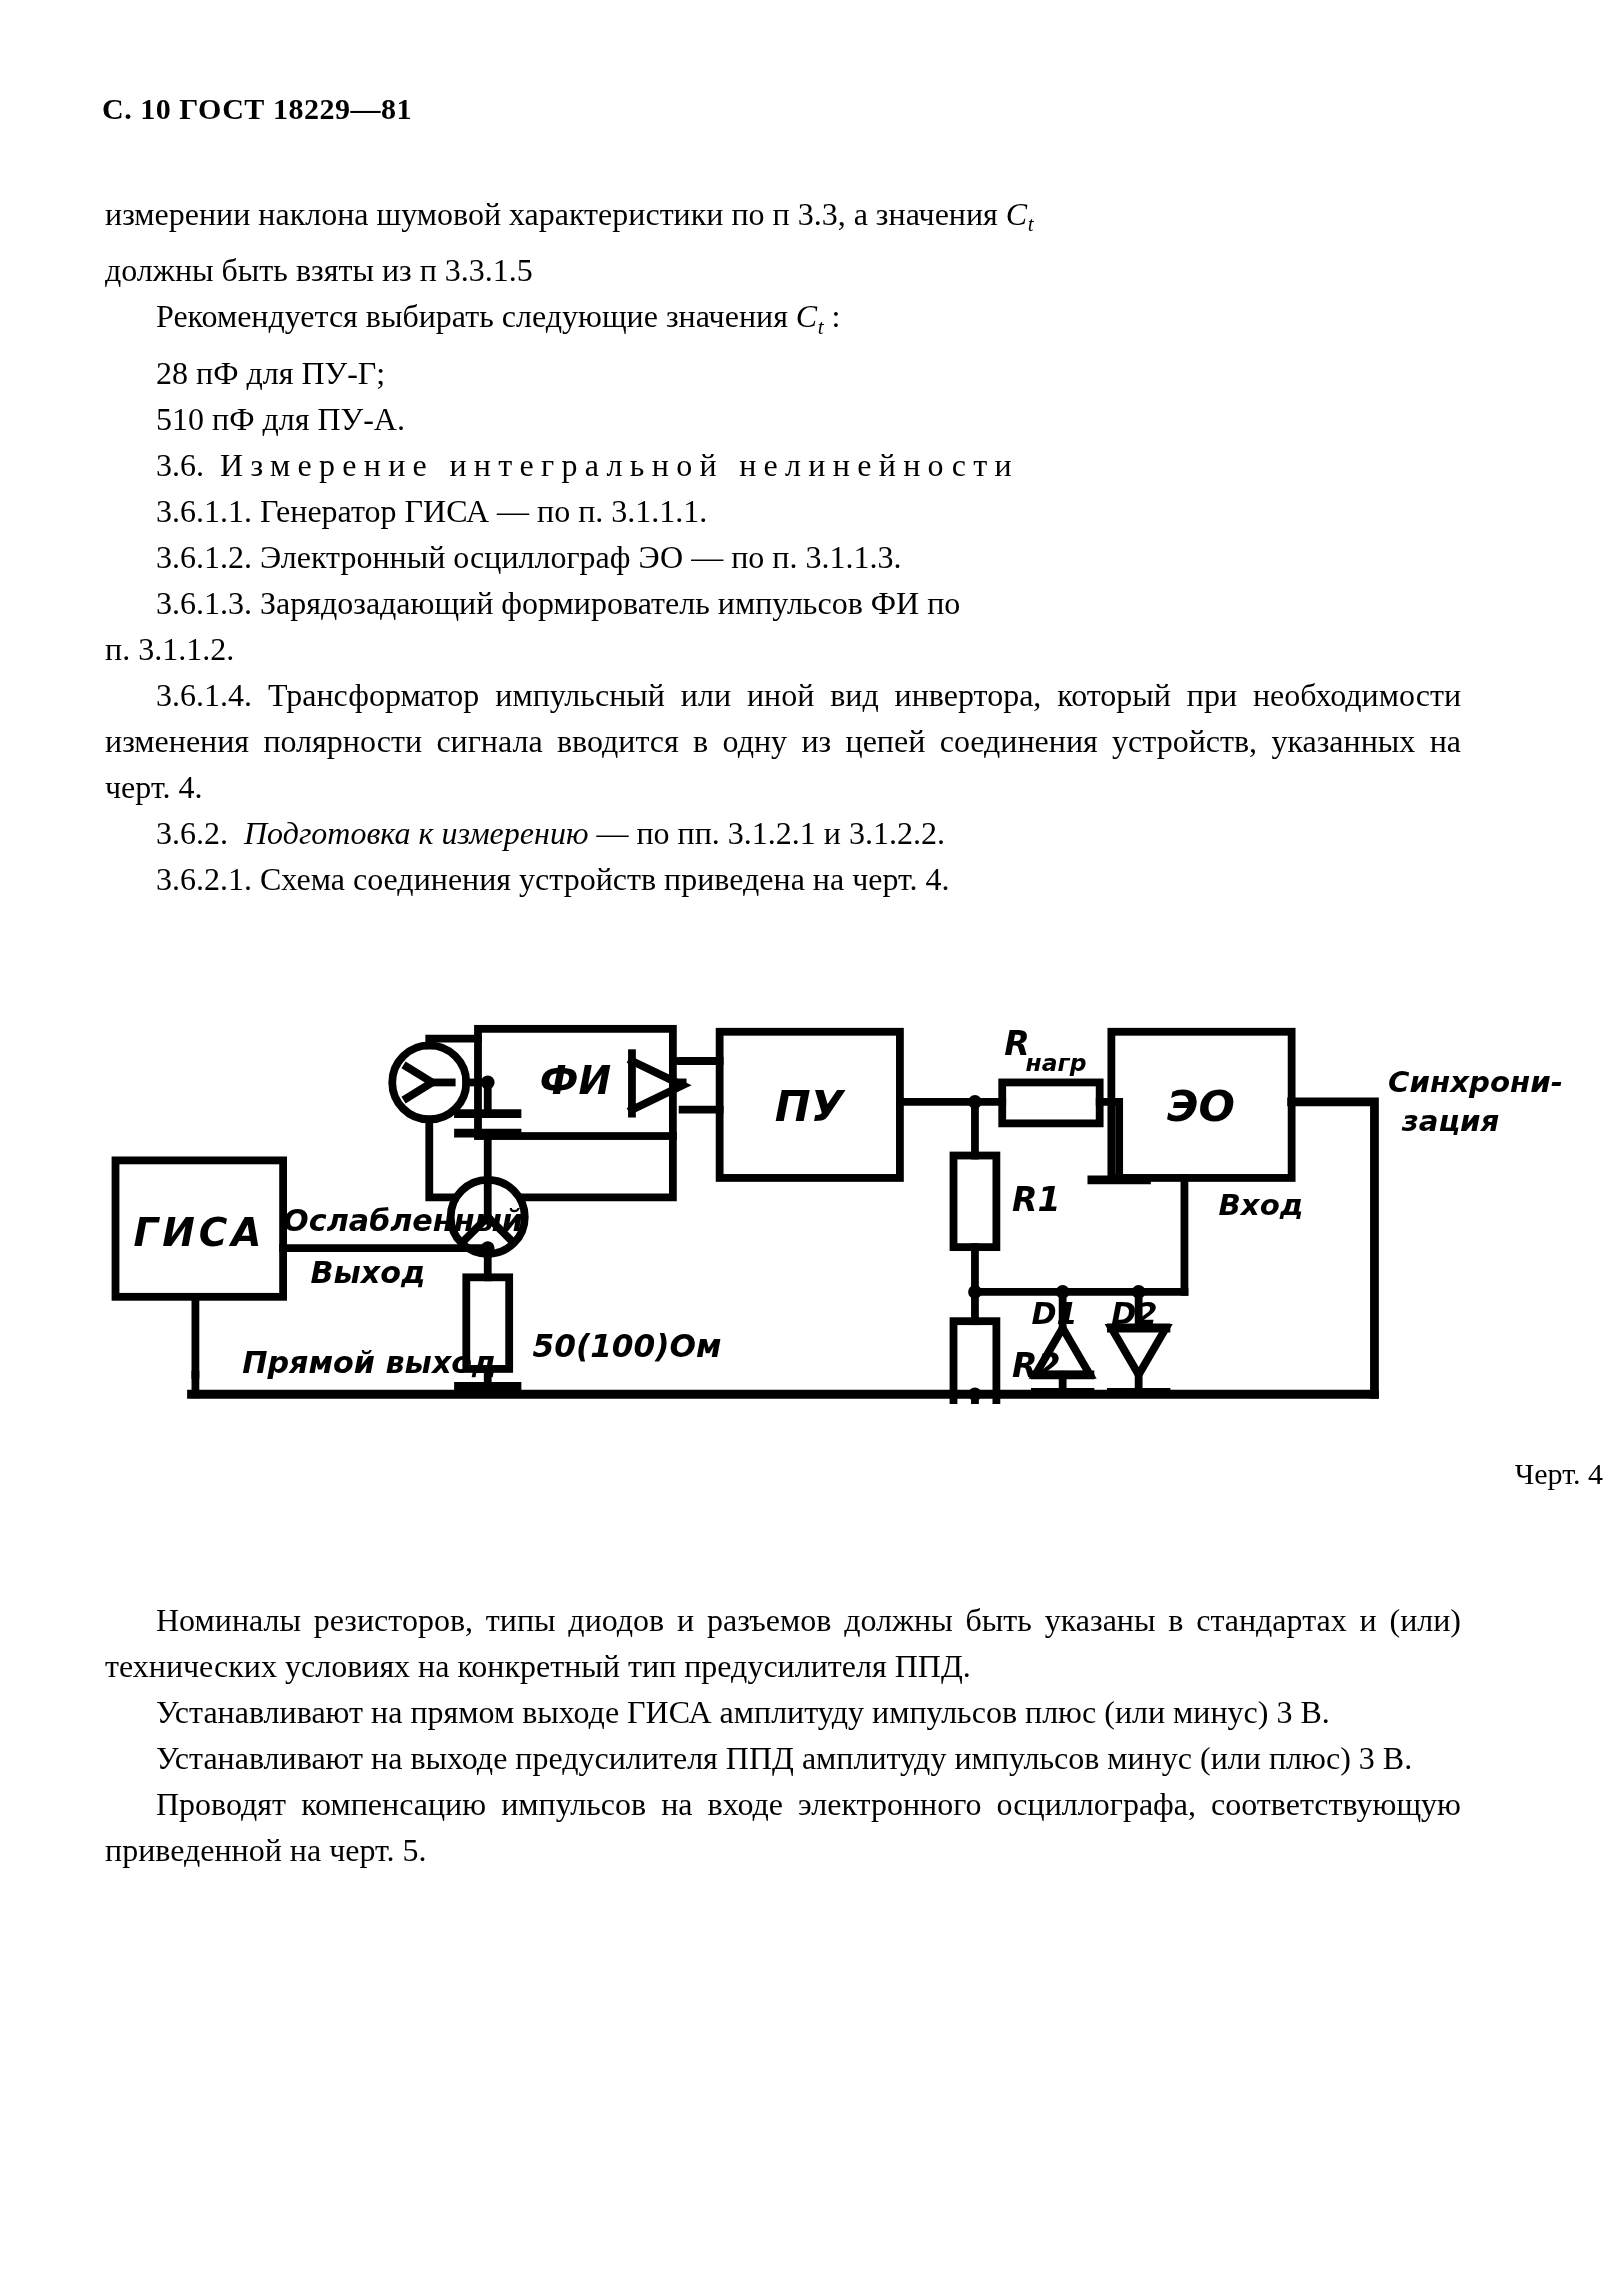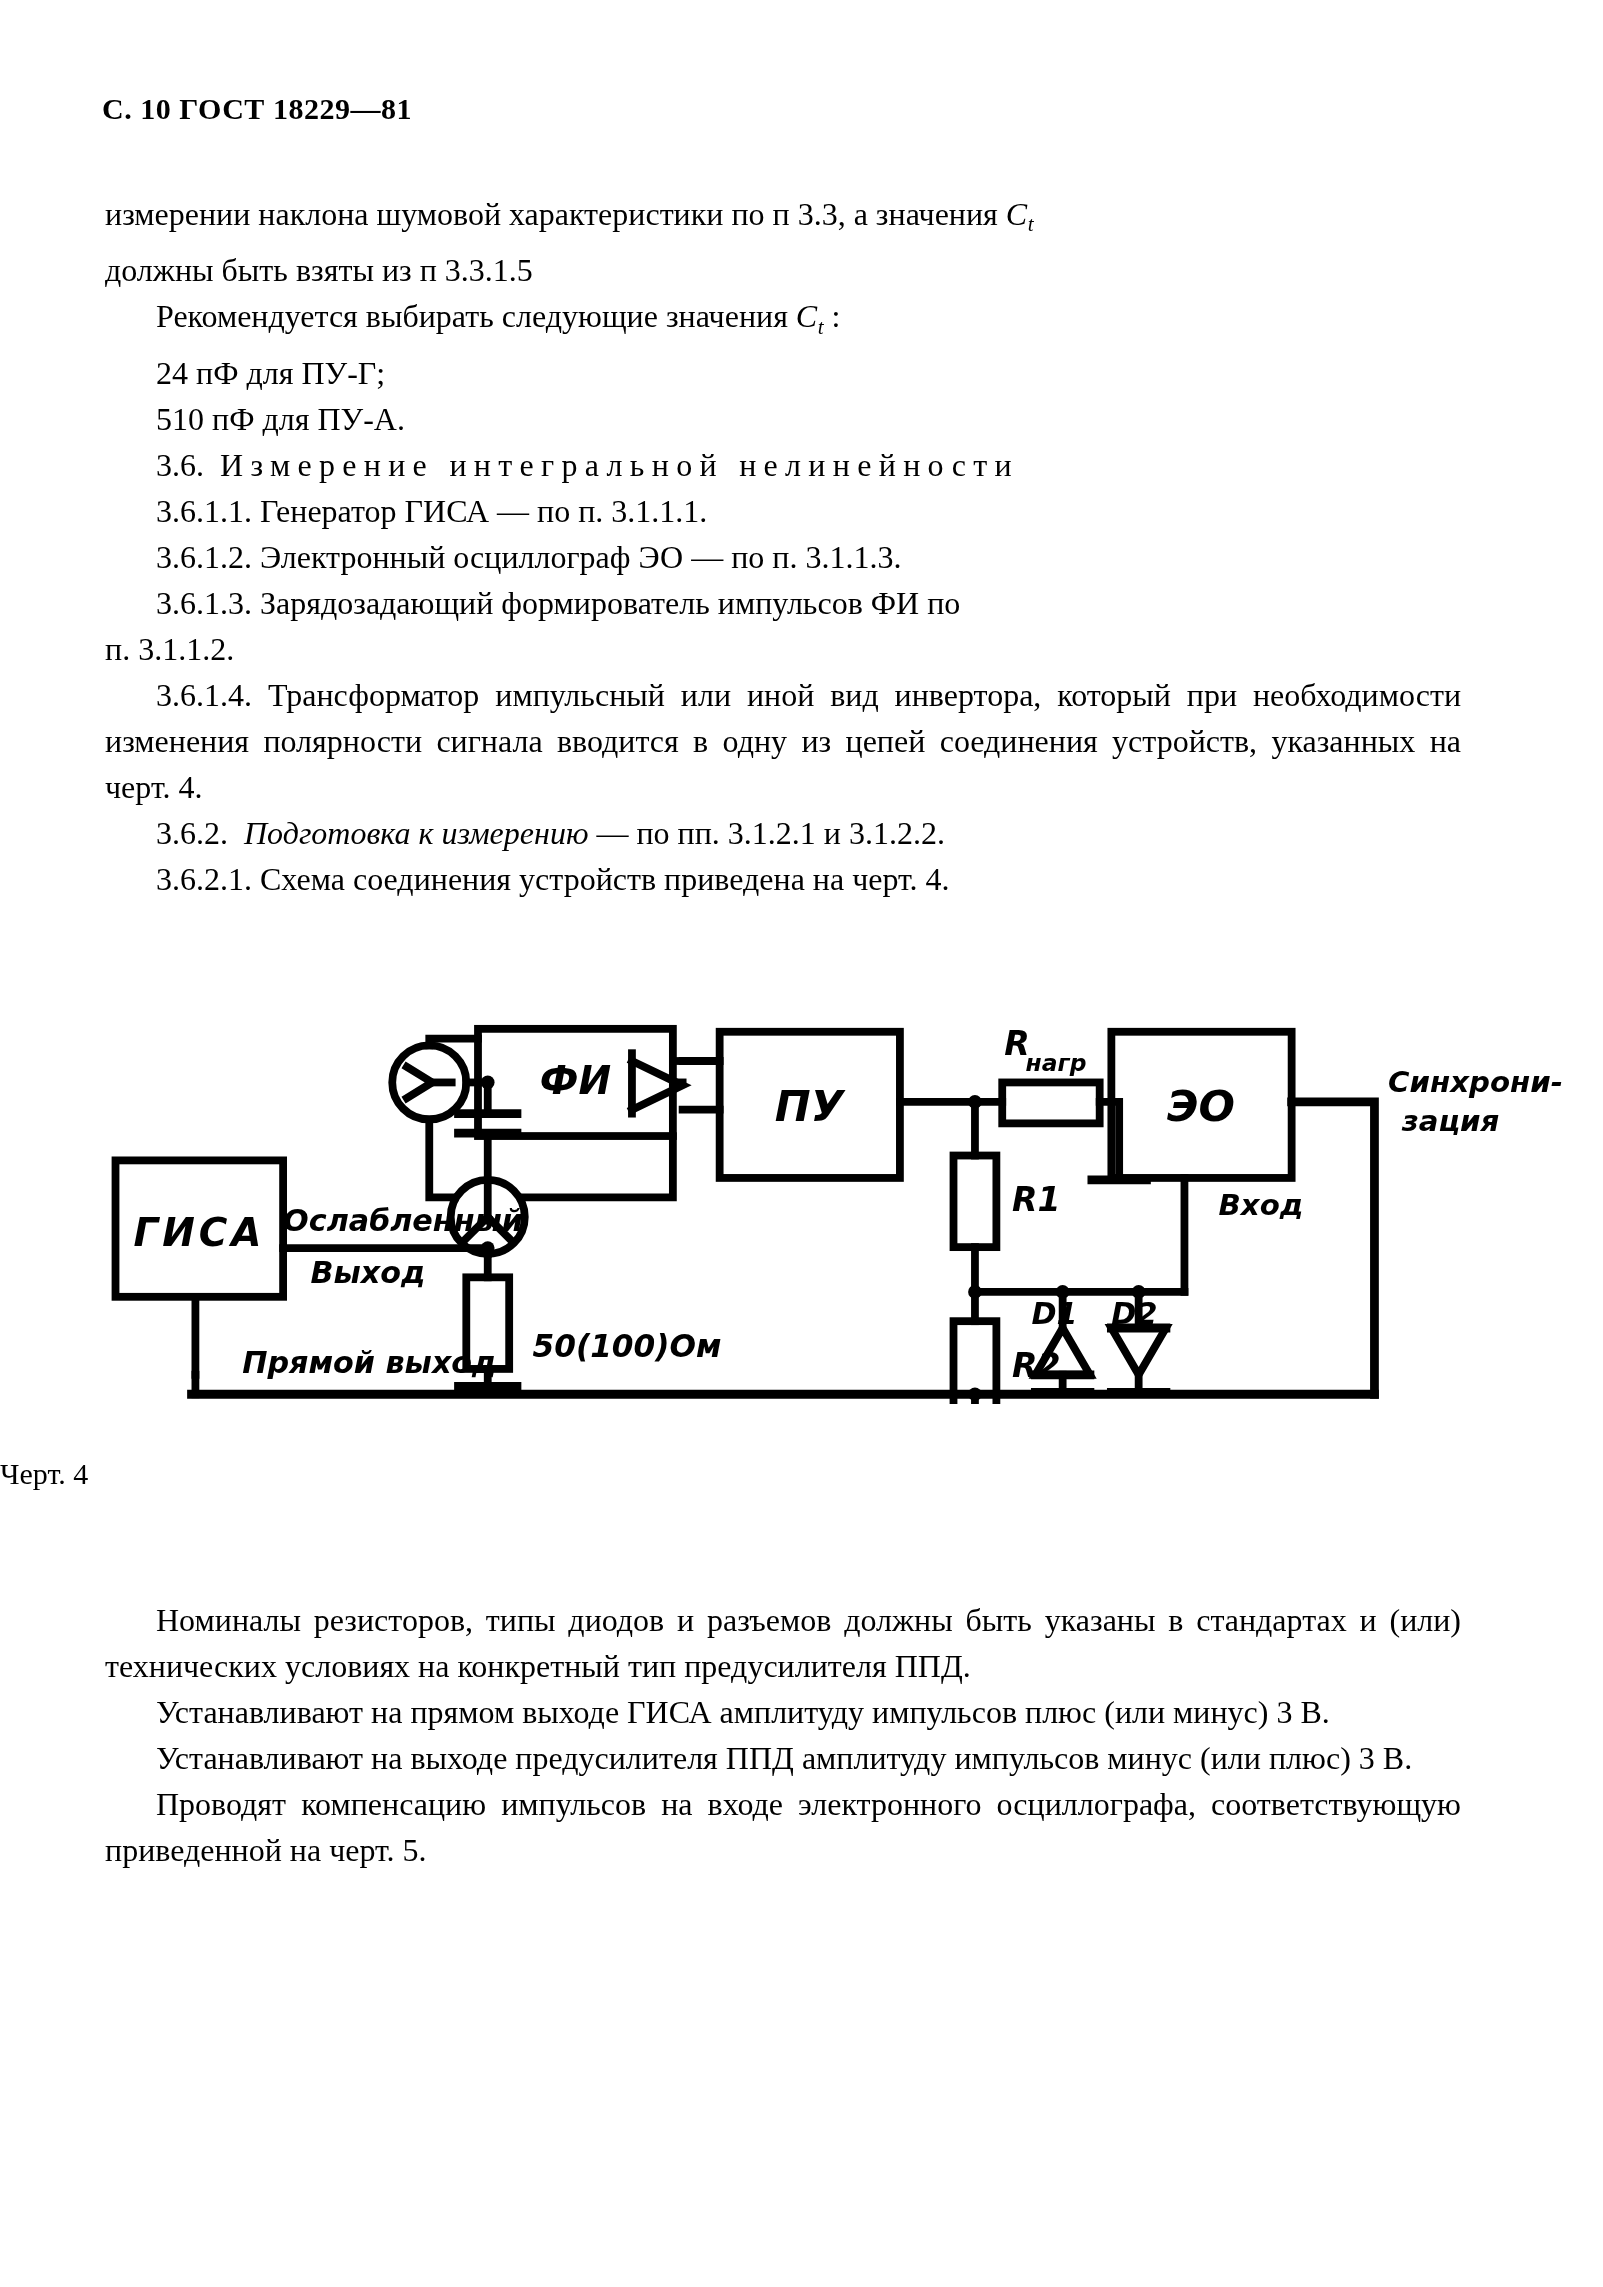--- a/index.html
+++ b/index.html
@@ -76,21 +76,21 @@
     width: 1603px;
     height: 419px;
   }
   .figure svg { display: block; }
 
   .fig-caption {
     position: absolute;
     left: 0;
     top: 1457px;
     width: 1603px;
-    text-align: left;
+    text-align: right;
     font-size: 30px;
     font-family: "Liberation Serif", "DejaVu Serif", serif;
   }
 
   .hand {
     font-family: "DejaVu Sans", sans-serif;
     font-style: italic;
     font-weight: bold;
   }
 </style>
@@ -102,21 +102,21 @@
   <div class="running-head">С. 10 ГОСТ 18229—81</div>
 
   <div class="col upper">
 
     <p class="noind"><span>измерении наклона шумовой характеристики по п  3.3, а значения </span><span class="var">C</span><span class="sub">t</span></p>
 
     <p class="noind">должны быть взяты из п  3.3.1.5</p>
 
     <p class="ind"><span>Рекомендуется выбирать следующие значения </span><span class="var">C</span><span class="sub">t</span><span> :</span></p>
 
-    <p class="ind">24 пФ для ПУ-Г;</p>
+    <p class="ind">28 пФ для ПУ-Г;</p>
     <p class="ind">510 пФ для ПУ-А.</p>
 
     <p class="ind"><span>3.6.</span>&nbsp;&nbsp;<span class="spaced">Измерение интегральной нелинейности</span></p>
 
 
     <p class="ind">3.6.1.1.  Генератор ГИСА — по п. 3.1.1.1.</p>
     <p class="ind">3.6.1.2.  Электронный осциллограф ЭО — по п. 3.1.1.3.</p>
     <p class="ind">3.6.1.3.  Зарядозадающий   формирователь   импульсов   ФИ   по</p>
     <p class="noind">п. 3.1.1.2.</p>
     <p class="ind last-line-left">3.6.1.4.  Трансформатор импульсный или иной вид инвертора, который при необходимости изменения полярности сигнала вводится в одну из цепей соединения устройств, указанных на черт. 4.</p>

